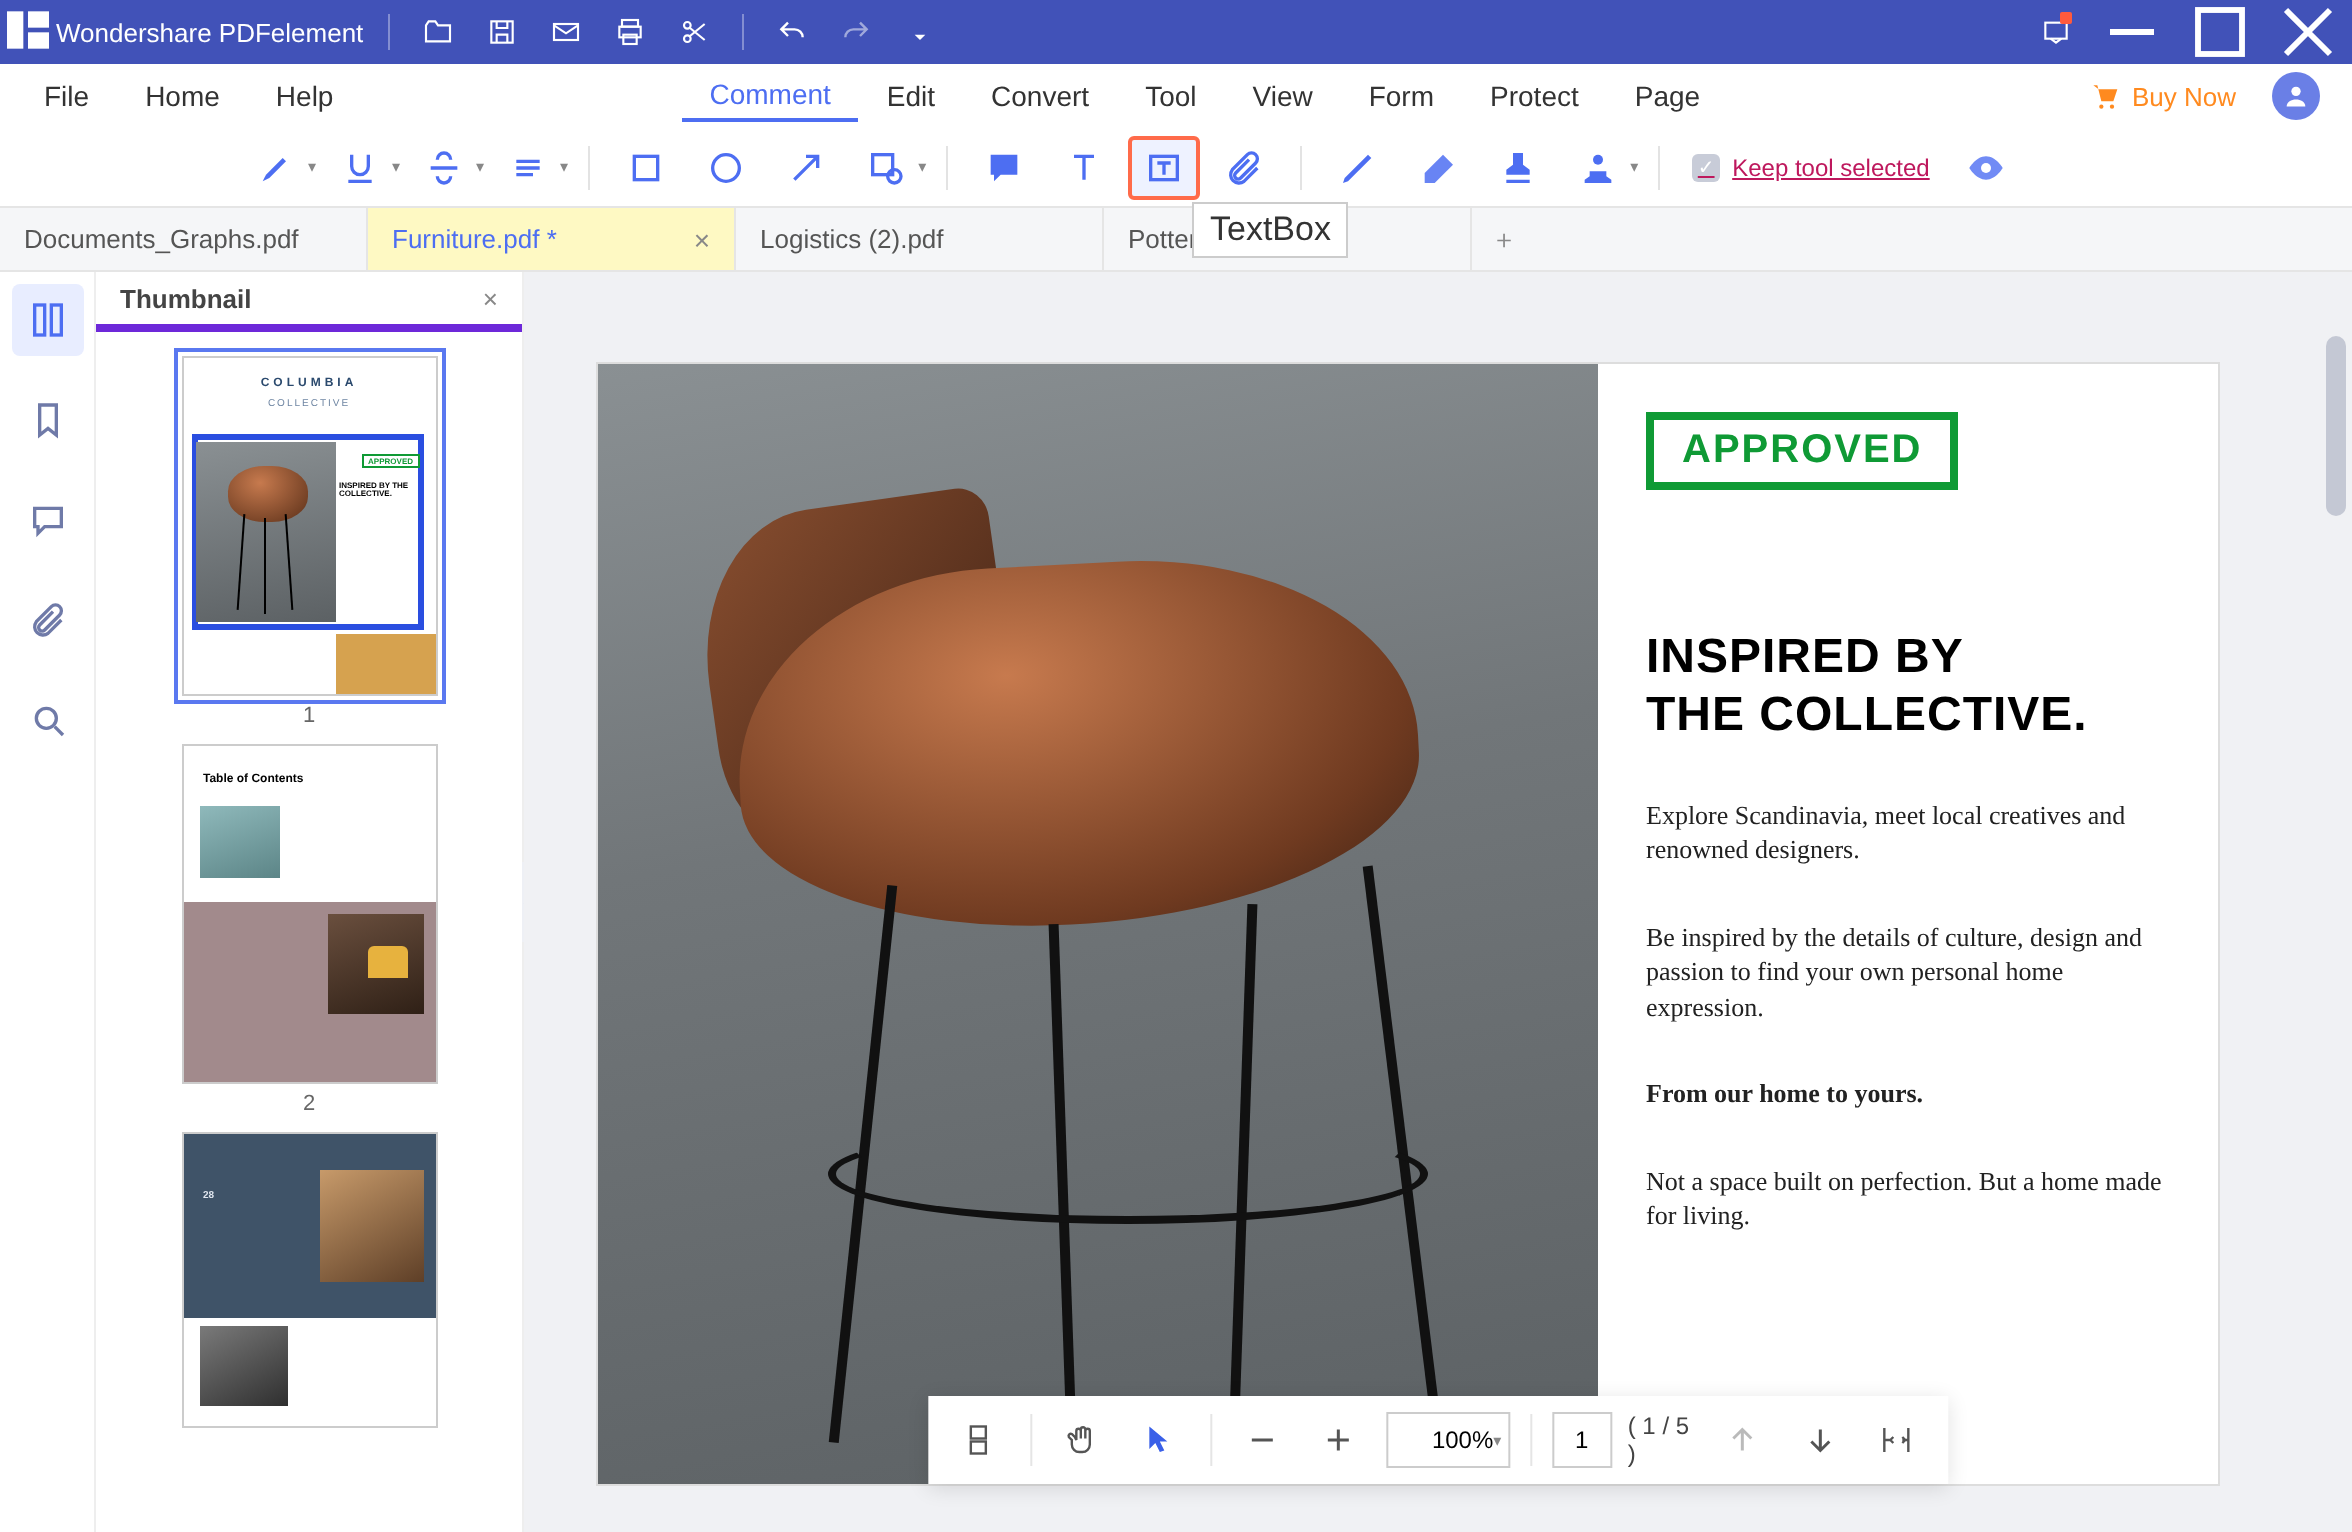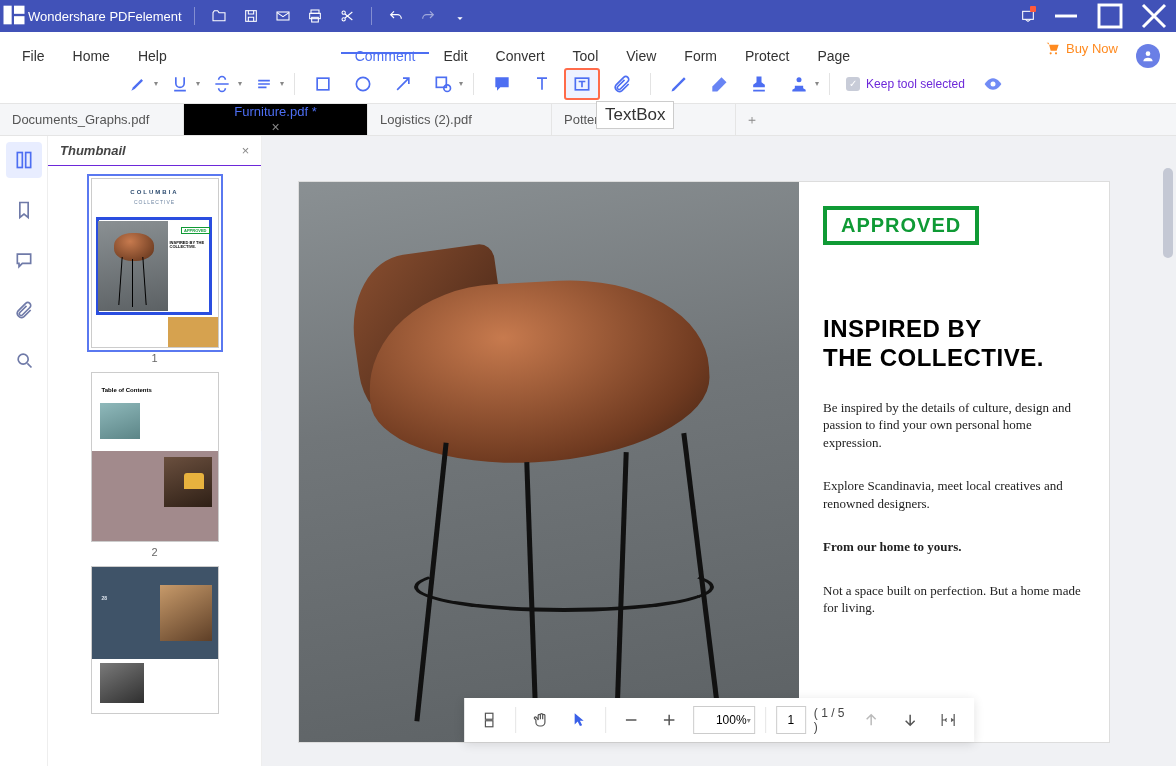--- a/index.html
+++ b/index.html
@@ -12,58 +12,58 @@
 .title-bar .tb-sep { width: 1px; height: 18px; background: rgba(255,255,255,0.35); margin: 0 8px; }
 .title-bar .tb-icon { width: 32px; height: 32px; display: flex; align-items: center; justify-content: center; cursor: pointer; }
 .title-bar .spacer { flex: 1; }
 .tb-icon svg { width: 16px; height: 16px; }
 .win-btns { display: flex; }
 .win-btn { width: 44px; height: 32px; display: flex; align-items: center; justify-content: center; cursor: pointer; }
 .notify { position: relative; }
 .notify::after { content: ""; position: absolute; top: 6px; right: 8px; width: 6px; height: 6px; background: #ff5a3c; border-radius: 1px; }
 
 
-.menu-bar { height: 32px; display: flex; font-size: 14px; color: #333; padding: 12px 8px; }
+.menu-bar { height: 32px; display: flex; align-items: center; font-size: 14px; color: #333; padding: 0 8px; }
 .menu-bar .m { padding: 4px 14px; cursor: pointer; }
 .menu-bar .m.active { color: #4d6ef2; border-bottom: 2px solid #4d6ef2; }
 .menu-bar .m-space { flex: 1; }
 .buy-now { color: #ff8a1f; display: flex; align-items: center; gap: 6px; padding: 0 10px; cursor: pointer; font-size: 13px;}
 .avatar { width: 24px; height: 24px; border-radius: 50%; background: #6a7fe6; display: flex; align-items: center; justify-content: center; margin: 0 8px; }
 
 
 .toolbar { height: 40px; border-bottom: 1px solid #e5e5e5; display: flex; align-items: center; padding: 0 0 0 120px; gap: 4px; position: relative; }
 .tool { width: 36px; height: 32px; display: flex; align-items: center; justify-content: center; cursor: pointer; border-radius: 3px; }
 .tool svg, .tool-dd svg { width: 20px; height: 20px; }
 .tool.highlighter svg { fill: #4d6ef2; }
 .tool-sep { width: 1px; height: 22px; background: #e3e3e3; margin: 0 6px; }
 .tool-dd { display: flex; align-items: center; }
 .tool-dd .caret { font-size: 8px; color: #888; margin-left: -2px;}
 .tool.selected { border: 2px solid #ff6b4a; background: #eef2ff; }
-.tool.keep { width: auto; padding: 0 6px; gap: 6px; font-size: 12px; color: #6d28d9; }
+.tool.keep { width: auto; padding: 0 6px; gap: 6px; font-size: 12px; color: #be185d; text-decoration: underline; }
 .tool.keep .chk { width: 14px; height: 14px; border-radius: 3px; background: #c8ccd8; display:flex;align-items:center;justify-content:center;}
 .tool.keep .chk::after{content:"✓";color:#fff;font-size:10px;}
 
 .tooltip-box { position: absolute; left: 596px; top: 37px; background: #fff; border: 1px solid #ccc; padding: 3px 8px; font-size: 17px; color: #333; z-index: 10; }
 
 
 .doc-tabs { height: 32px; background: #f5f6f8; border-bottom: 1px solid #e5e5e5; display: flex; align-items: stretch; font-size: 13px; }
 .doc-tab { width: 184px; display: flex; align-items: center; padding: 0 12px; border-right: 1px solid #e5e5e5; cursor: pointer; color: #555; justify-content: space-between;}
-.doc-tab.active { background: #000000; color: #4d6ef2; flex-direction: column; }
+.doc-tab.active { background: #fef9c3; color: #4d6ef2; }
 .doc-tab .x { font-size: 14px; color: #888; }
 .add-tab { width: 32px; display: flex; align-items: center; justify-content: center; color: #888; cursor: pointer; }
 
 
 .main { flex: 1; display: flex; overflow: hidden; background: #fff; }
 .left-rail { width: 48px; border-right: 1px solid #eee; display: flex; flex-direction: column; align-items: center; padding-top: 6px; gap: 14px; }
 .rail-btn { width: 36px; height: 36px; display: flex; align-items: center; justify-content: center; cursor: pointer; color: #6f7aa8; border-radius: 4px;}
 .rail-btn.active { background: #e8edff; color: #4d6ef2; }
 
 
 .thumb-panel { width: 214px; border-right: 1px solid #eee; display: flex; flex-direction: column; position: relative;}
-.thumb-head { height: 30px; display: flex; align-items: center; justify-content: space-between; padding: 0 12px; font-size: 13px; font-weight: 600; color: #444; border-bottom: 1px solid #6d28d9; font-style: italic;}
+.thumb-head { height: 30px; display: flex; align-items: center; justify-content: space-between; padding: 0 12px; font-size: 13px; font-weight: 600; color: #444; border-bottom: 4px solid #6d28d9;}
 .thumb-head .x { color: #888; cursor: pointer; font-weight: 400;}
 .thumbs { flex: 1; overflow: auto; padding: 12px 0; display: flex; flex-direction: column; align-items: center; gap: 8px; }
 .thumb-wrap { display: flex; flex-direction: column; align-items: center; gap: 4px;}
 .thumb { width: 128px; height: 170px; border: 1px solid #ccc; background: #fff; position: relative; cursor: pointer; overflow: hidden;}
 .thumb.active { outline: 2px solid #5a78f0; outline-offset: 2px; }
 .thumb .t-inner-sel { position: absolute; border: 3px solid #2a4ee0; }
 .thumb-num { font-size: 11px; color: #666; }
 .collapse-handle { position: absolute; right: -8px; top: 50%; width: 8px; height: 40px; background: #eef0f5; display:flex;align-items:center;justify-content:center;font-size:8px;color:#888;cursor:pointer;transform:translateY(-50%);}
 
 
@@ -463,22 +463,22 @@
           <div class="leg l3"></div>
           <div class="leg l4"></div>
         <div class="ring"></div>
       </div>
       <div class="page-text">
         <div class="approved">APPROVED</div>
         <div class="h1">
           <span>INSPIRED BY</span><br>
           <span>THE COLLECTIVE.</span>
         </div>
+        <div class="para">Explore Scandinavia, meet local creatives and renowned designers.</div>
         <div class="para">Be inspired by the details of culture, design and passion to find your own personal home expression.</div>
-        <div class="para">Explore Scandinavia, meet local creatives and renowned designers.</div>
         <div class="para bold">From our home to yours.</div>
         <div class="para">Not a space built on perfection. But a home made for living.</div>
       </div>
     </div>
 
     <div class="page-nav">
       <div class="pn-btn">
           <svg viewBox="0 0 24 24" fill="none" stroke="currentColor" stroke-width="1.6">
             <rect x="7" y="3" width="10" height="8"></rect>
             <rect x="7" y="13" width="10" height="8"></rect>

